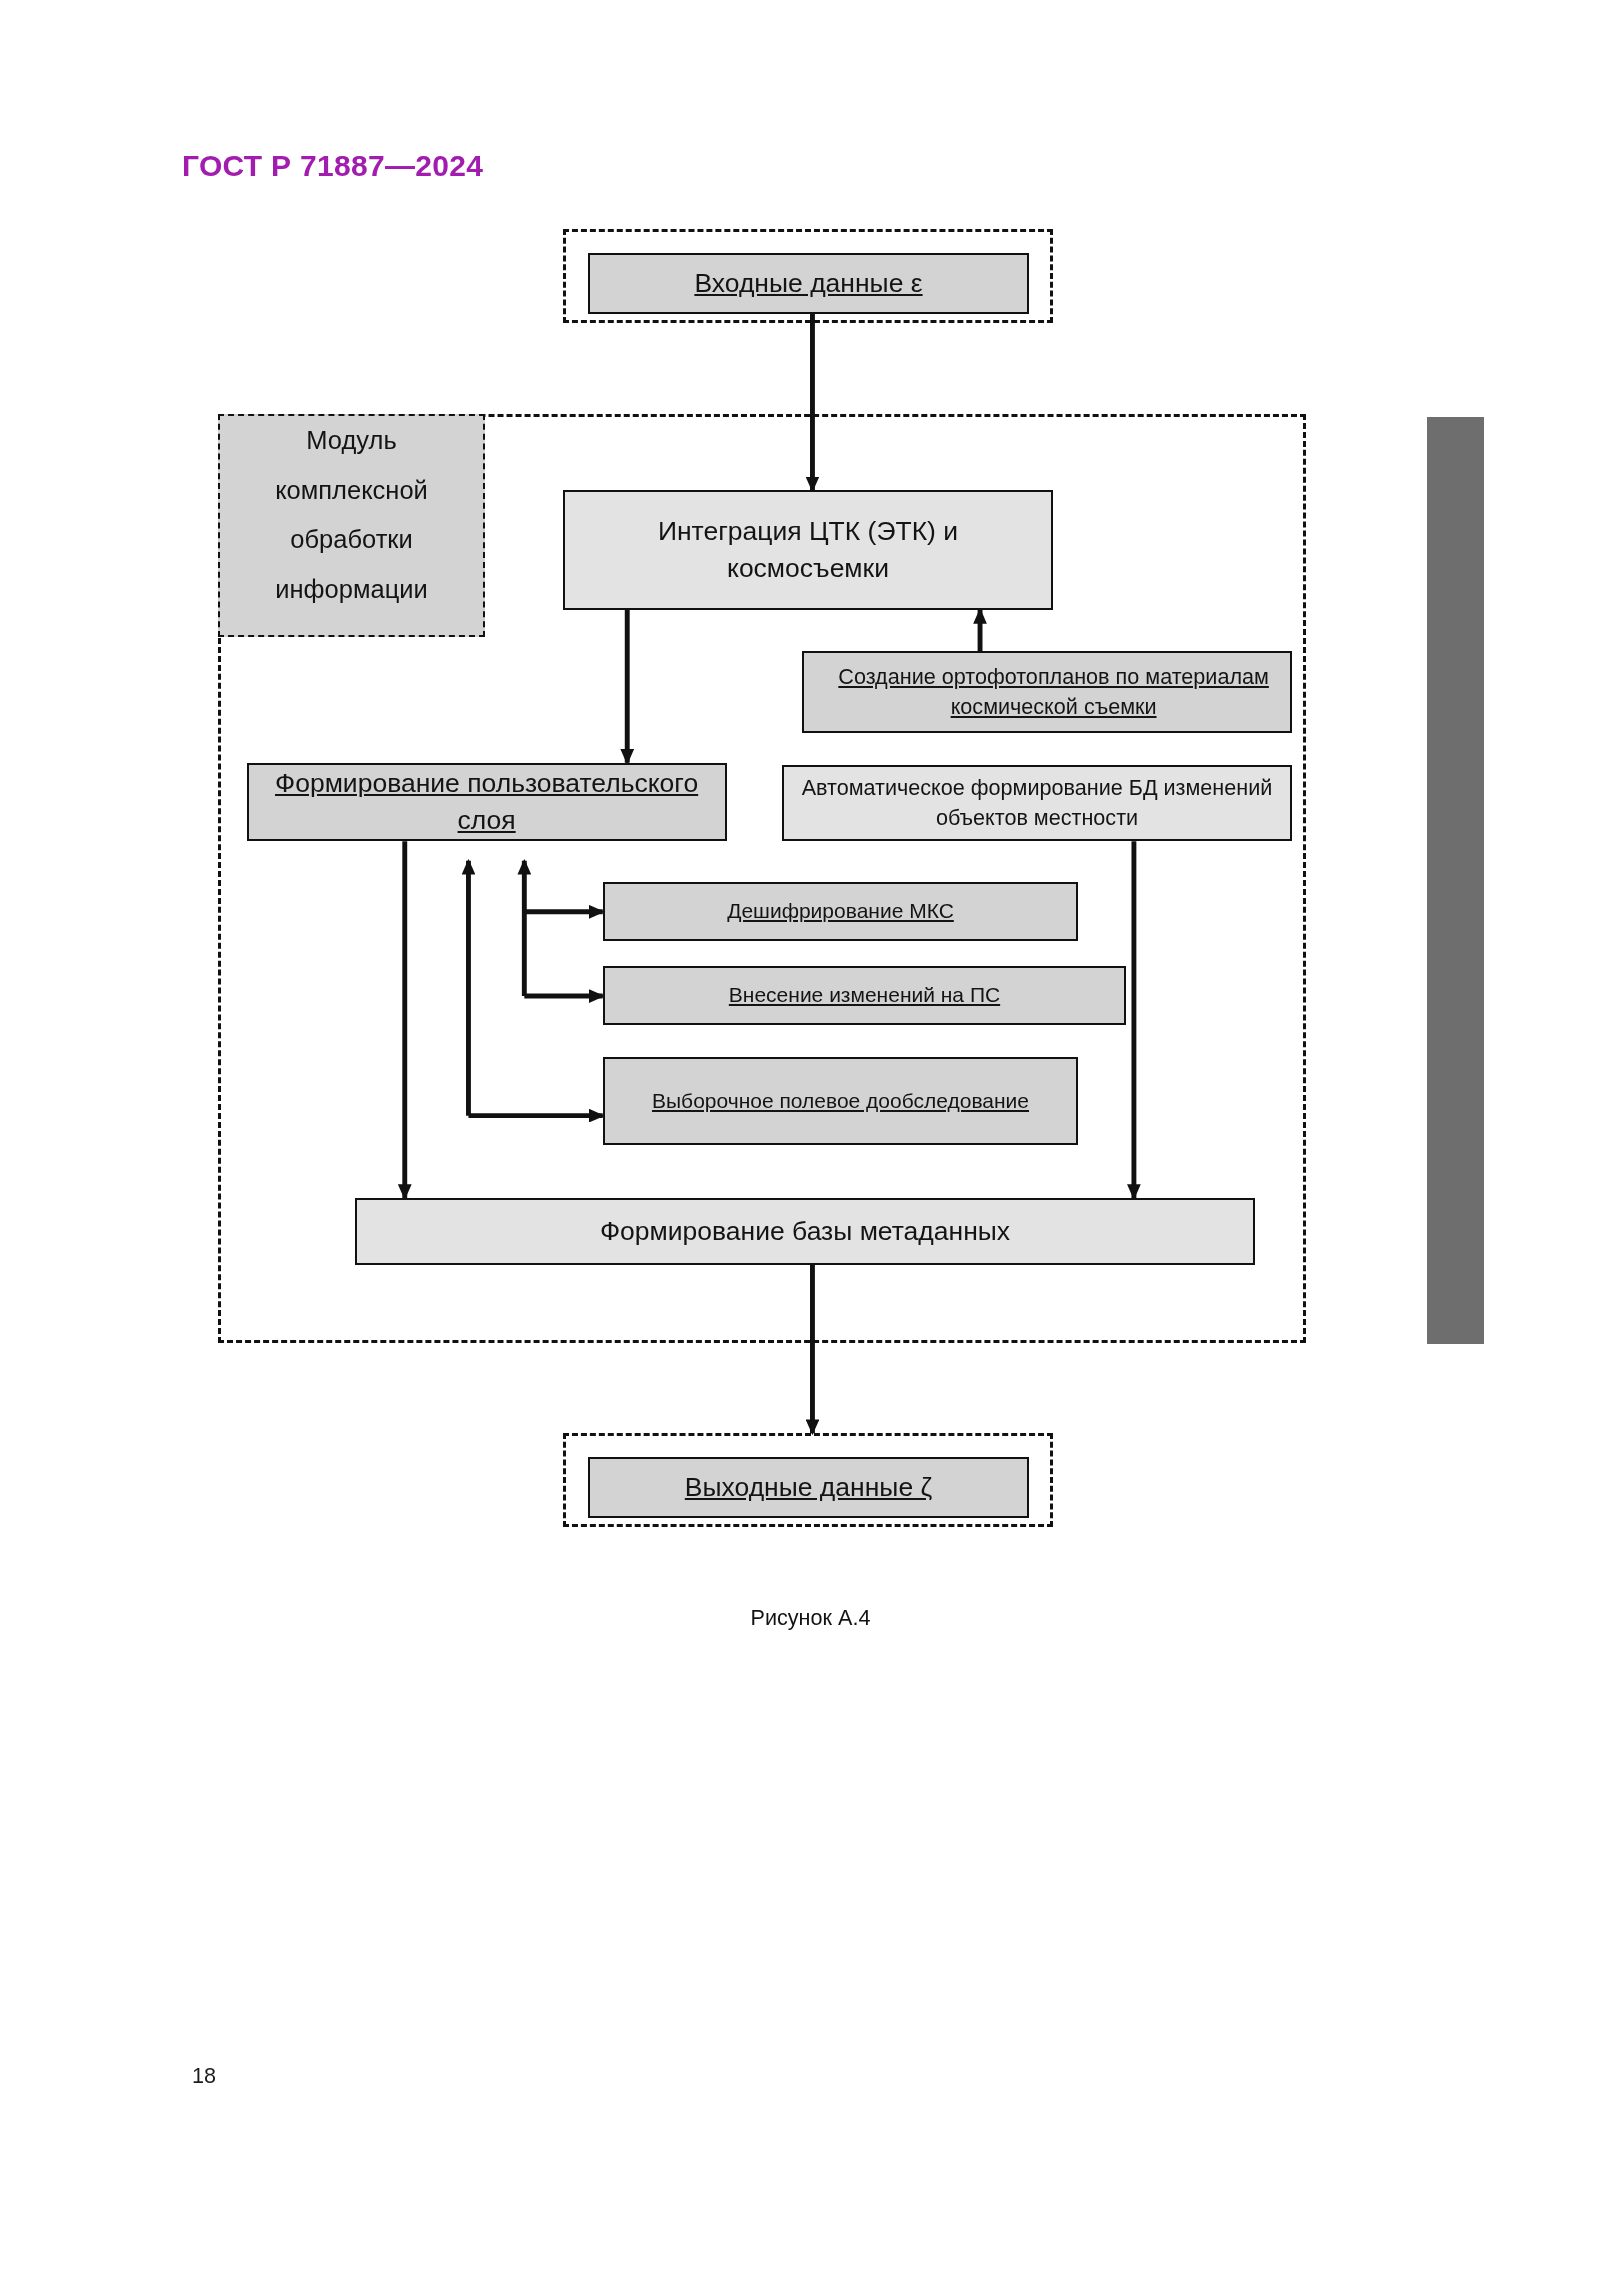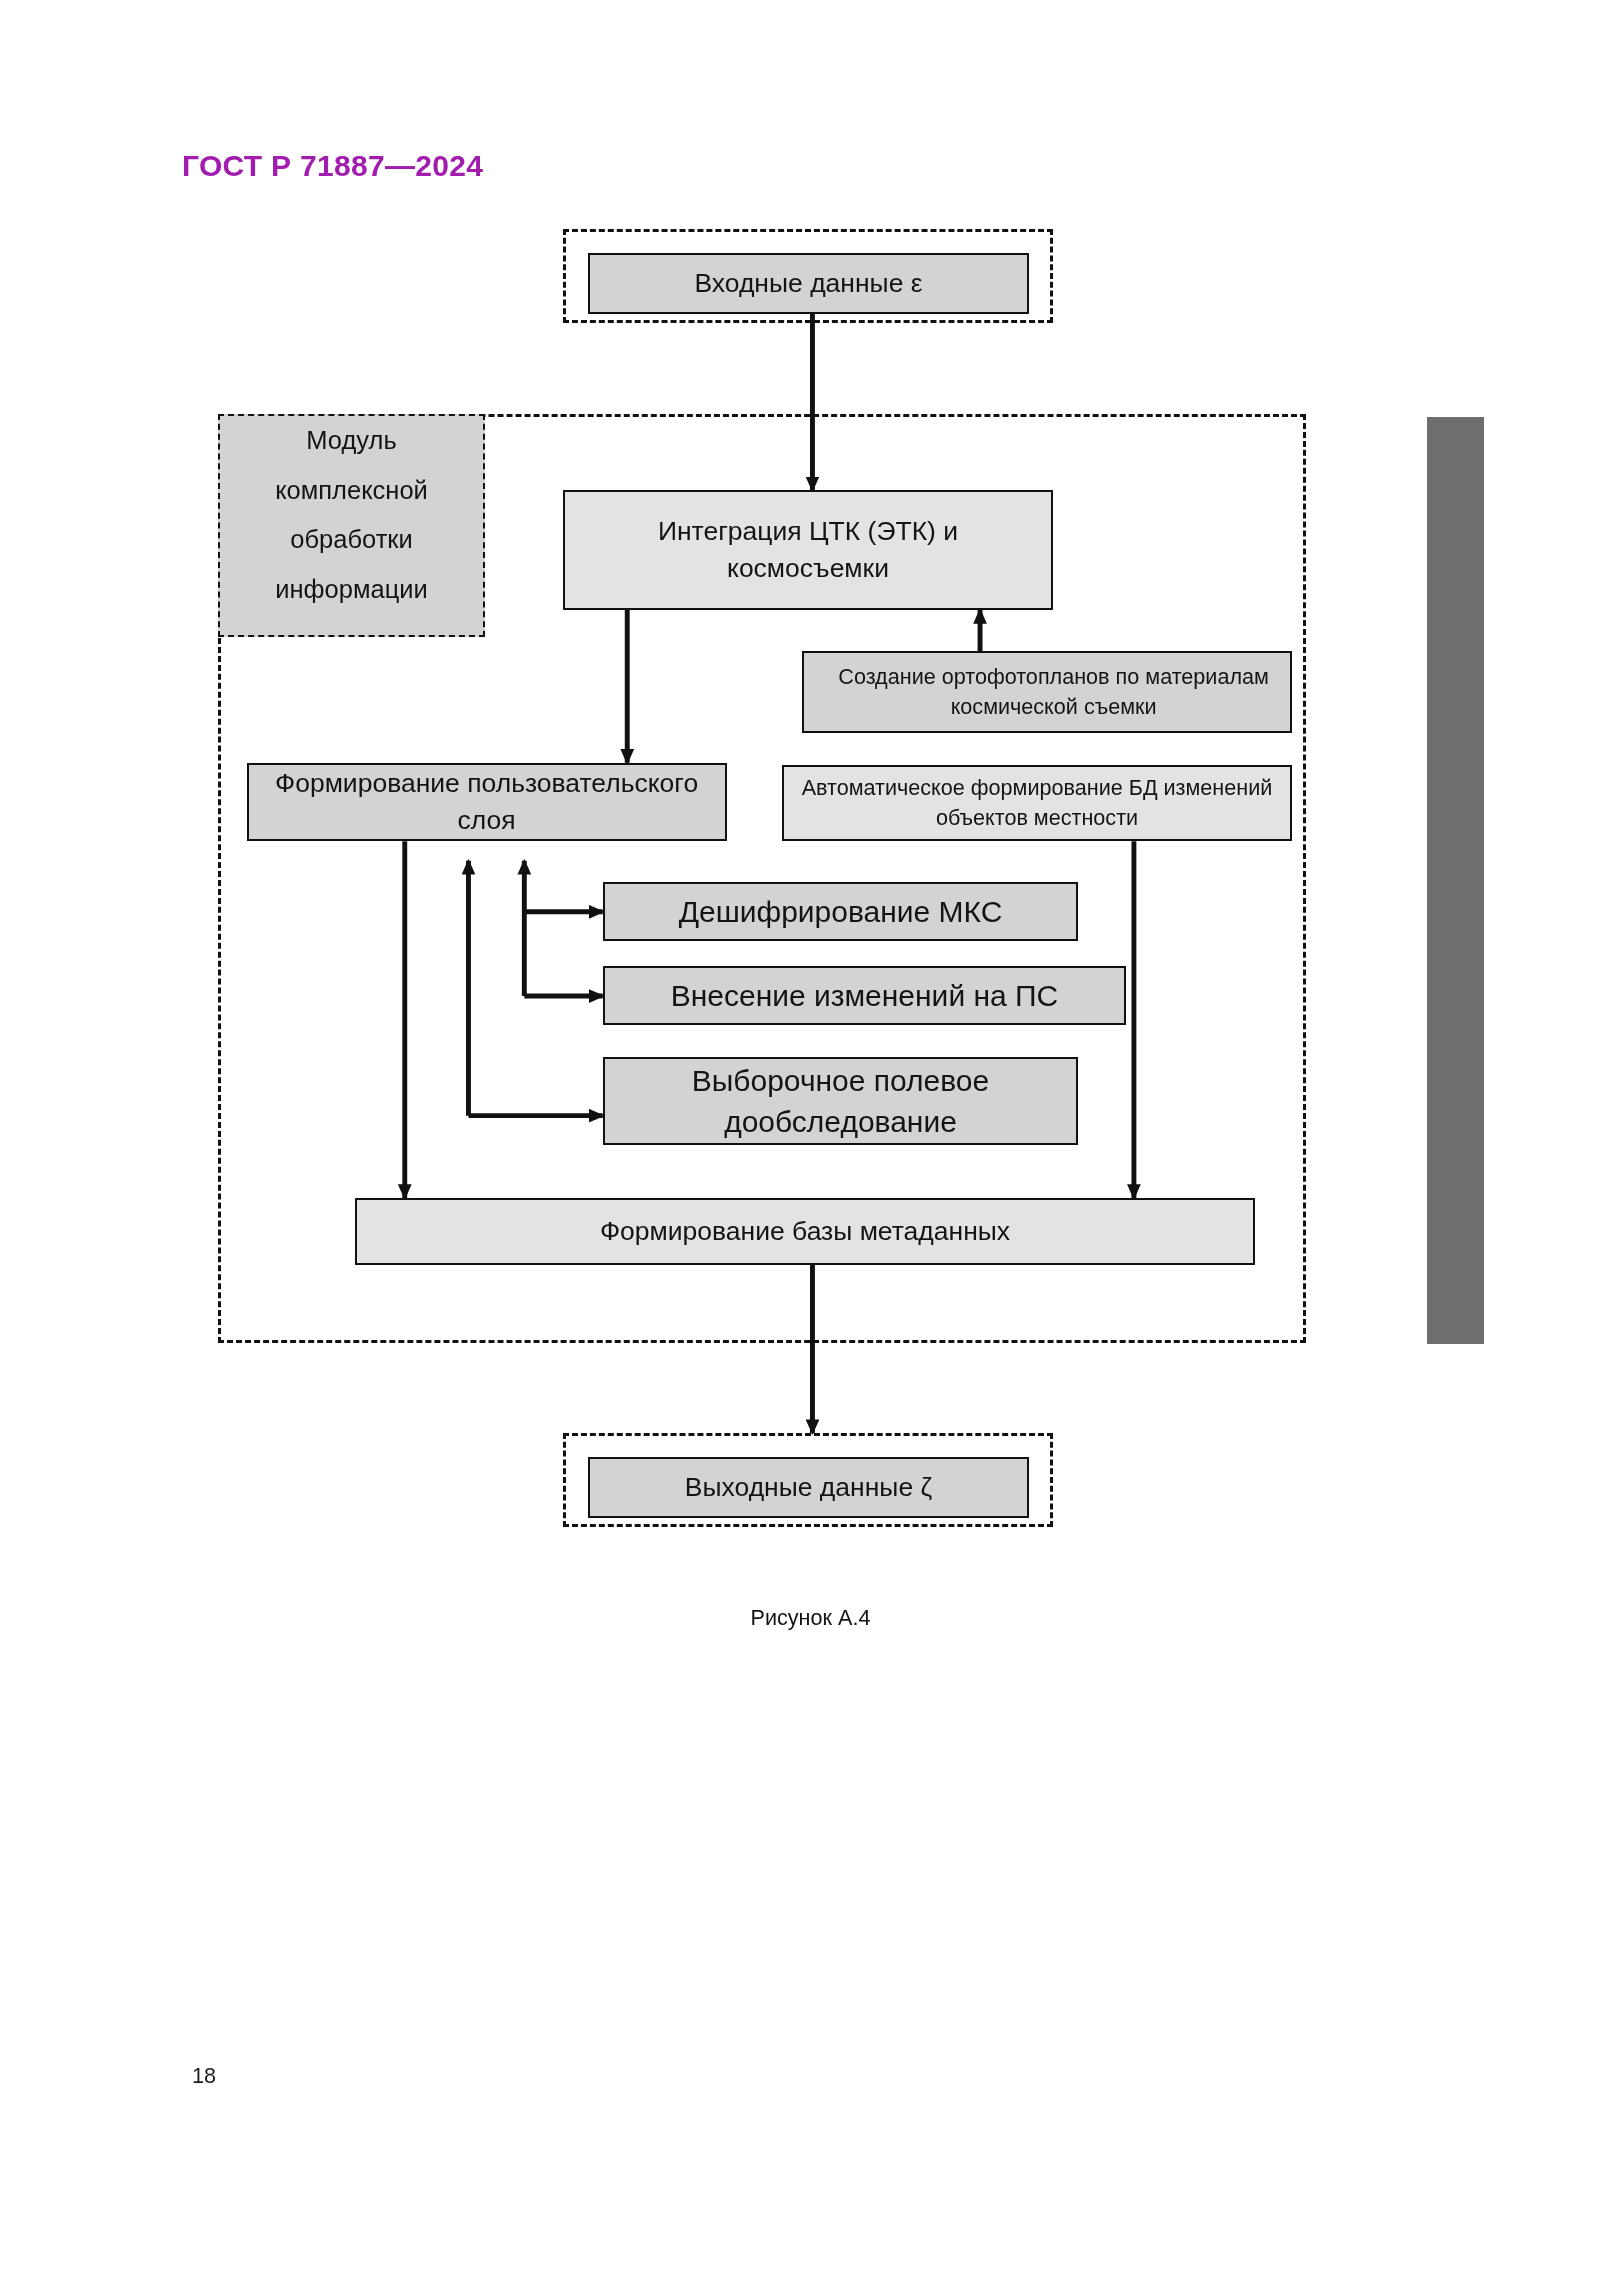--- a/index.html
+++ b/index.html
@@ -70,24 +70,24 @@
     border: 2.9px solid #111111;
     display: flex;
     align-items: center;
     justify-content: center;
     text-align: center;
     color: #141414;
     line-height: 1.38;
     padding: 2px 9.8px;
   }
   .fill-light { background: #e3e3e3; }
-  .fill-mid   { background: #d3d3d3; }
+  .fill-mid   { background: #d3d3d3; text-decoration: underline; }
 
   .f-xl { font-size: 26.5px; }
-  .f-lg { font-size: 30px; }
+  .f-lg { font-size: 21px; }
   .f-md { font-size: 21.6px; }
 
   
   .module-tag {
     position: absolute;
     box-sizing: border-box;
     border: 2.9px dashed #111111;
     background: #d3d3d3;
     display: flex;
     flex-direction: column;

